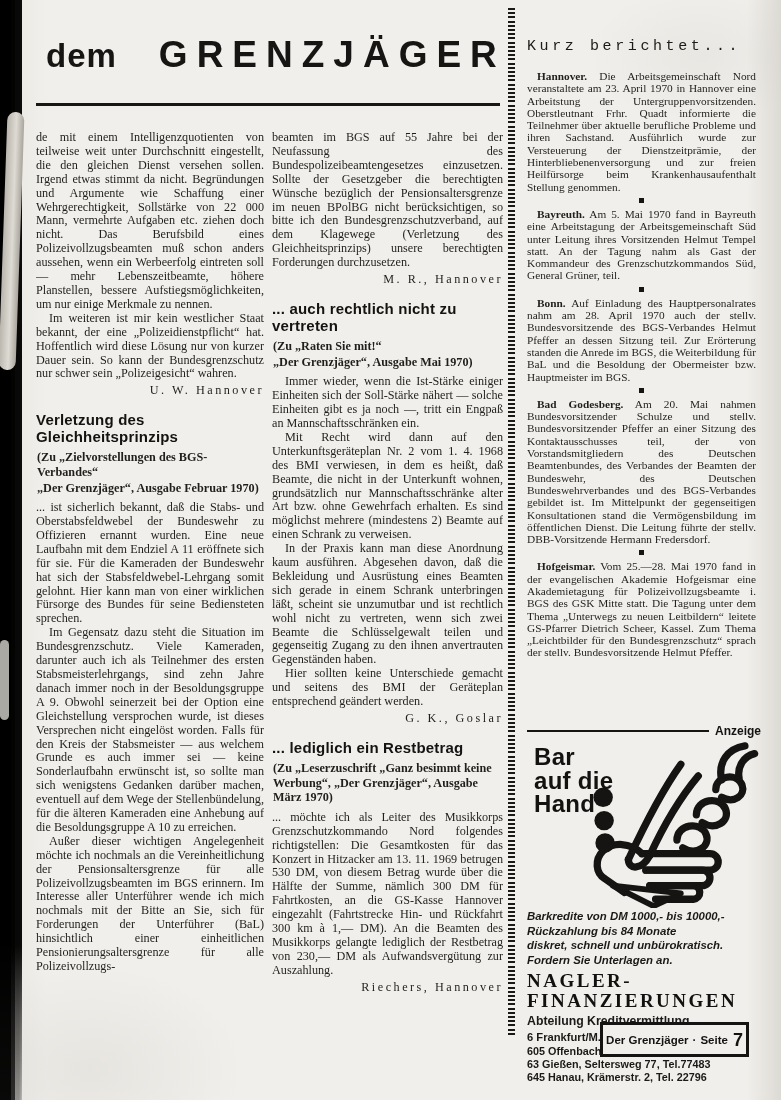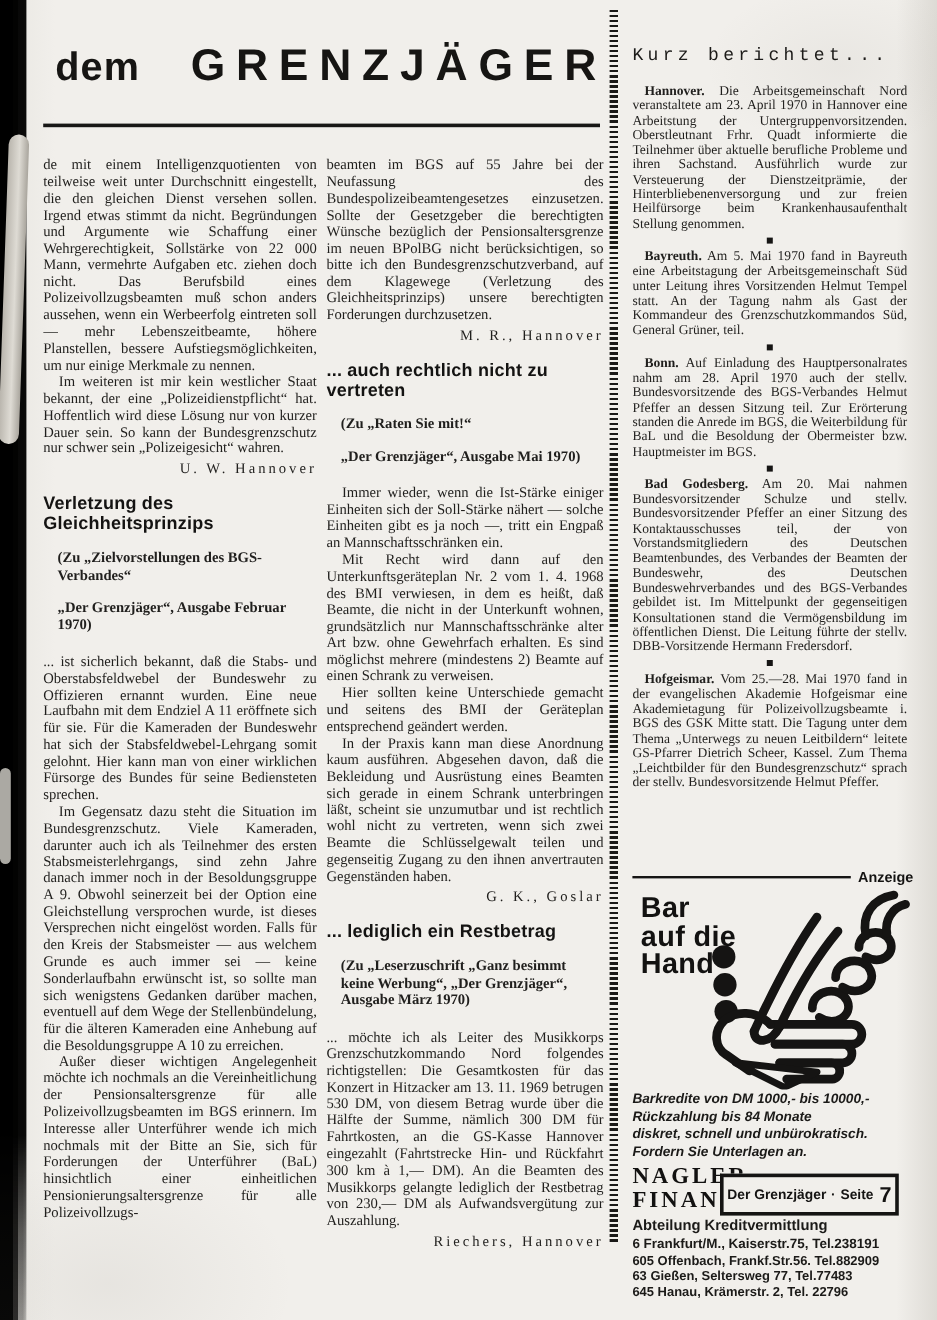--- a/index.html
+++ b/index.html
@@ -57,21 +57,21 @@
     text-align:right;font-size:12.2px;letter-spacing:2.5px;
     margin:2px 0 4px;font-weight:400;
   }
   h2.story{
     font-family:"Liberation Sans", sans-serif;font-weight:700;
     font-size:15px;line-height:17px;color:#141312;
     margin:13px 0 5px;text-align:left;letter-spacing:.2px;
   }
   .sub{
     font-weight:700;font-size:12.2px;line-height:14.6px;
-    text-align:left;margin:12px;
+    text-align:left;margin:1px;
   }
   .sub-gap{height:5px;}
   
   .kurz-title{
     font-family:"Liberation Mono", monospace;font-size:15px;letter-spacing:3.6px;
     white-space:nowrap;margin:0 0 15px;color:#1c1b19;
   }
   .col.right p{font-size:11.3px;line-height:12.3px;text-indent:10px;hyphens:auto;}
   .col.right p b{font-weight:700;}
   .sep-square{width:5px;height:5px;background:#161514;margin:5px auto;}
@@ -96,21 +96,21 @@
     font-size:19px;line-height:20px;letter-spacing:2.5px;color:#121110;margin-top:4px;
   }
   .ad-dept{font-family:"Liberation Sans", sans-serif;font-weight:700;font-size:12.3px;margin-top:3px;color:#1b1a18;}
   .ad-addr{
     font-family:"Liberation Sans", sans-serif;font-weight:700;
     font-size:10.8px;line-height:13.2px;color:#1b1a18;white-space:nowrap;margin-top:3px;
   }
   .ad-addr .a0{font-size:11.2px;}
   
   .footer-box{
-    position:absolute;left:600px;top:978px;width:143px;height:29px;
+    position:absolute;left:600px;top:1022px;width:143px;height:29px;
     border:3px solid #151413;background:#f1efeb;
     display:flex;align-items:center;justify-content:center;
     font-family:"Liberation Sans", sans-serif;font-weight:700;font-size:11.5px;color:#141312;
   }
   .footer-box span{margin:0 2px;}
   .footer-box .pn{font-size:18px;margin-left:3px;line-height:1;}
 </style>
 </head>
 <body>
 
@@ -142,22 +142,22 @@
 
   <div class="col mid">
     <p>beamten im BGS auf 55 Jahre bei der Neufassung des Bundespolizeibeamtengesetzes einzusetzen. Sollte der Gesetzgeber die berechtigten Wünsche bezüglich der Pensionsaltersgrenze im neuen BPolBG nicht berücksichtigen, so bitte ich den Bundesgrenzschutzverband, auf dem Klagewege (Verletzung des Gleichheitsprinzips) unsere berechtigten Forderungen durchzusetzen.</p>
     <div class="sig">M. R., Hannover</div>
     <h2 class="story">... auch rechtlich nicht zu vertreten</h2>
     <div class="sub">(Zu „Raten Sie mit!“</div>
     <div class="sub">„Der Grenzjäger“, Ausgabe Mai 1970)</div>
     <div class="sub-gap"></div>
     <p class="ind">Immer wieder, wenn die Ist-Stärke einiger Einheiten sich der Soll-Stärke nähert — solche Einheiten gibt es ja noch —, tritt ein Engpaß an Mannschaftsschränken ein.</p>
     <p class="ind">Mit Recht wird dann auf den Unterkunftsgeräteplan Nr. 2 vom 1. 4. 1968 des BMI verwiesen, in dem es heißt, daß Beamte, die nicht in der Unterkunft wohnen, grundsätzlich nur Mannschaftsschränke alter Art bzw. ohne Gewehrfach erhalten. Es sind möglichst mehrere (mindestens 2) Beamte auf einen Schrank zu verweisen.</p>
+    <p class="ind">In der Praxis kann man diese Anordnung kaum ausführen. Abgesehen davon, daß die Bekleidung und Ausrüstung eines Beamten sich gerade in einem Schrank unterbringen läßt, scheint sie unzumutbar und ist rechtlich wohl nicht zu vertreten, wenn sich zwei Beamte die Schlüsselgewalt teilen und gegenseitig Zugang zu den ihnen anvertrauten Gegenständen haben.</p>
     <p class="ind">Hier sollten keine Unterschiede gemacht und seitens des BMI der Geräteplan entsprechend geändert werden.</p>
-    <p class="ind">In der Praxis kann man diese Anordnung kaum ausführen. Abgesehen davon, daß die Bekleidung und Ausrüstung eines Beamten sich gerade in einem Schrank unterbringen läßt, scheint sie unzumutbar und ist rechtlich wohl nicht zu vertreten, wenn sich zwei Beamte die Schlüsselgewalt teilen und gegenseitig Zugang zu den ihnen anvertrauten Gegenständen haben.</p>
     <div class="sig">G. K., Goslar</div>
     <h2 class="story">... lediglich ein Restbetrag</h2>
     <div class="sub">(Zu „Leserzuschrift „Ganz besimmt keine Werbung“, „Der Grenzjäger“, Ausgabe März 1970)</div>
     <div class="sub-gap"></div>
     <p>... möchte ich als Leiter des Musikkorps Grenzschutzkommando Nord folgendes richtigstellen: Die Gesamtkosten für das Konzert in Hitzacker am 13. 11. 1969 betrugen 530 DM, von diesem Betrag wurde über die Hälfte der Summe, nämlich 300 DM für Fahrtkosten, an die GS-Kasse Hannover eingezahlt (Fahrtstrecke Hin- und Rückfahrt 300 km à 1,— DM). An die Beamten des Musikkorps gelangte lediglich der Restbetrag von 230,— DM als Aufwandsvergütung zur Auszahlung.</p>
     <div class="sig">Riechers, Hannover</div>
   </div>
 
   <div class="col right">
     <div class="kurz-title">Kurz berichtet...</div>

